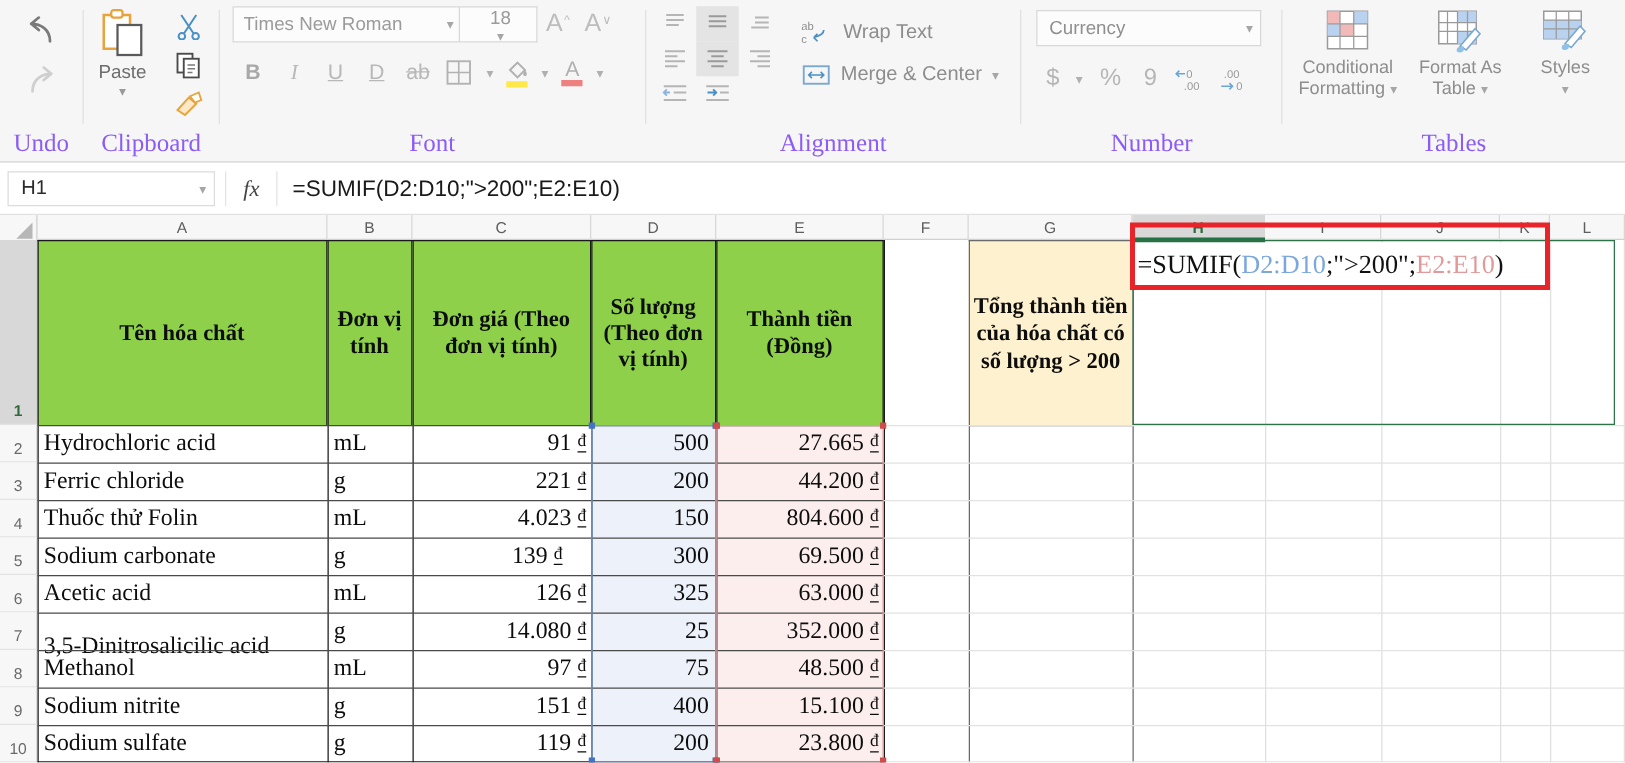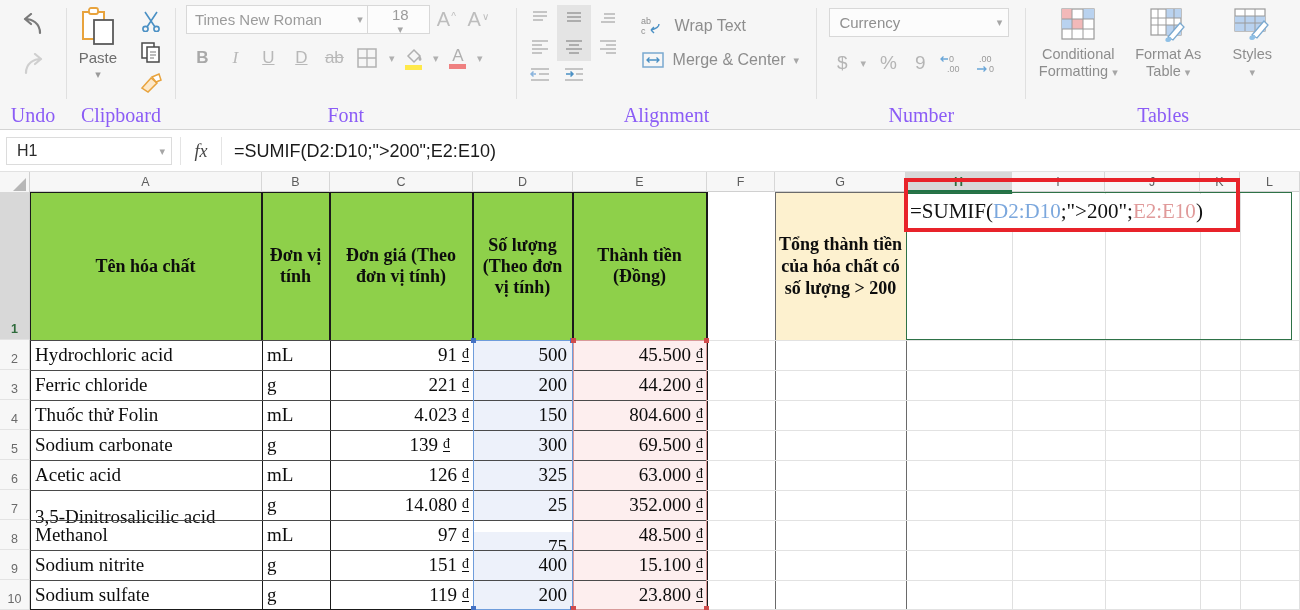--- a/index.html
+++ b/index.html
@@ -555,21 +555,21 @@
         <span>mL</span>
       </div>
       <div class="cell cur" style="left: 330px; top: 168px; width: 143px; height: 30px; align-items: center;">
         <span>91</span>
         <span class="dong">đ</span>
       </div>
       <div class="cell num dcol" style="left: 473px; top: 168px; width: 100px; height: 30px;">
         <span>500</span>
       </div>
       <div class="cell cur ecol" style="left: 573px; top: 168px; width: 134px; height: 30px;">
-        <span>45.500</span>
+        <span>27.665</span>
         <span class="dong">đ</span>
       </div>
       <div class="cell txt" style="left: 30px; top: 198px; width: 232px; height: 30px;">
         <span>Ferric chloride</span>
       </div>
       <div class="cell txt" style="left: 262px; top: 198px; width: 68px; height: 30px;">
         <span>g</span>
       </div>
       <div class="cell cur" style="left: 330px; top: 198px; width: 143px; height: 30px;">
         <span>221</span>
@@ -653,21 +653,21 @@
       <div class="cell txt" style="left: 30px; top: 348px; width: 232px; height: 30px;">
         <span>Methanol</span>
       </div>
       <div class="cell txt" style="left: 262px; top: 348px; width: 68px; height: 30px;">
         <span>mL</span>
       </div>
       <div class="cell cur" style="left: 330px; top: 348px; width: 143px; height: 30px;">
         <span>97</span>
         <span class="dong">đ</span>
       </div>
-      <div class="cell num dcol" style="left: 473px; top: 360px; width: 100px; height: 30px;">
+      <div class="cell num dcol" style="left: 473px; top: 348px; width: 100px; height: 30px;">
         <span>75</span>
       </div>
       <div class="cell cur ecol" style="left: 573px; top: 348px; width: 134px; height: 30px;">
         <span>48.500</span>
         <span class="dong">đ</span>
       </div>
       <div class="cell txt" style="left: 30px; top: 378px; width: 232px; height: 30px;">
         <span>Sodium nitrite</span>
       </div>
       <div class="cell txt" style="left: 262px; top: 378px; width: 68px; height: 30px;">

